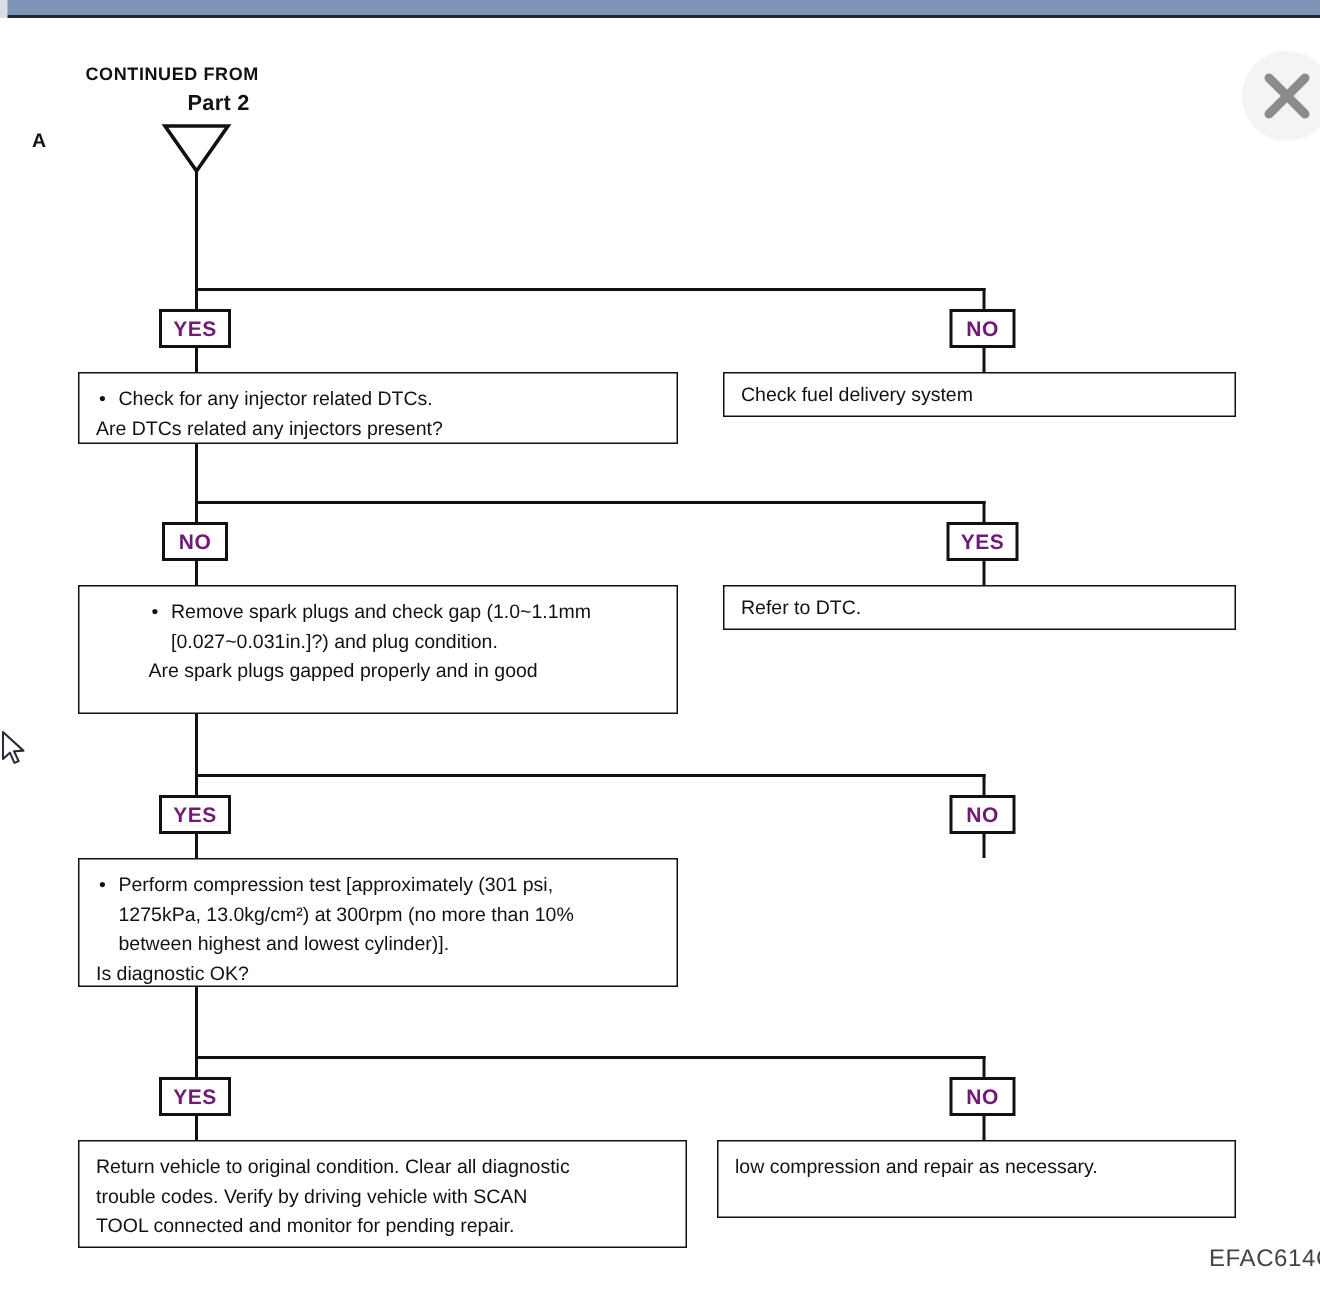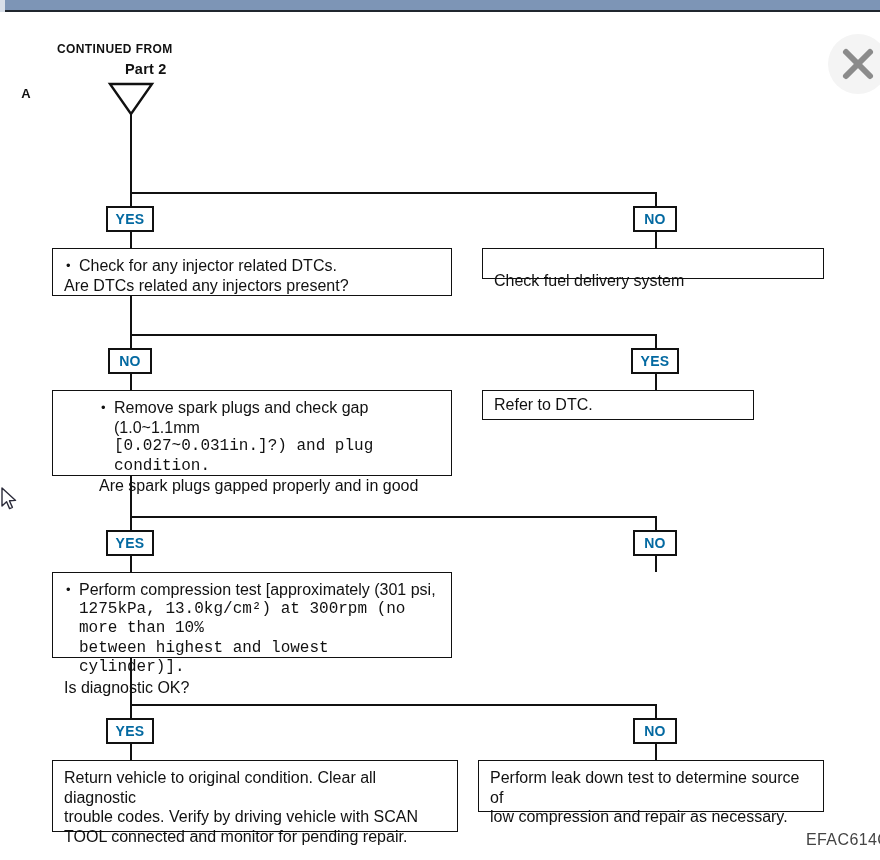--- a/index.html
+++ b/index.html
@@ -50,47 +50,47 @@
   
   .vline { background: #111; width: 2px; }
   .hline { background: #111; height: 2px; }
 
   
   .yn {
     border: 2px solid #111;
     background: #fff;
     font-weight: bold;
     font-size: 14px;
-    color: #0369a1;
+    color: #701a75;
     display: flex; align-items: center; justify-content: center;
     letter-spacing: 0.3px;
     height: 26px;
   }
 
   
   .cbox {
     border: 1.6px solid #111;
     background: #fff;
     color: #111;
-    font-size: 16px;
+    font-size: 13px;
     line-height: 19.5px;
     padding: 7px 11px 7px 11px;
   }
   .cbox .bullet-line {
     position: relative;
     padding-left: 15px;
   }
   .cbox .bullet-line::before {
     content: "\2022";
     position: absolute;
     left: 2px; top: 0;
     font-size: 13px;
   }
   .cbox .plain { padding-left: 0; }
-  .cbox .ind { padding-left: 15px; font-family: Liberation Mono, monospace; }
+  .cbox .ind { padding-left: 15px; }
 
   
   #hdr-line1 {
     position: absolute; left: 57px; top: 30px;
     font-size: 12px; font-weight: bold; letter-spacing: 0.4px;
     color: #111;
   }
   #hdr-line2 {
     position: absolute; left: 108px; top: 49px;
     font-size: 14.5px; font-weight: bold; letter-spacing: 0.2px;
@@ -152,42 +152,42 @@
     <div class="abs yn" style="left:633px; top:194px; width:44px;">NO</div>
 
     <div class="abs vline" style="left:130px; top:220px; height:16px;"></div>
     <div class="abs vline" style="left:655px; top:220px; height:16px;"></div>
 
     <div class="abs cbox" style="left:52px; top:236px; width:400px; height:48px;">
       <div class="bullet-line">Check for any injector related DTCs.</div>
       <div class="plain">Are DTCs related any injectors present?</div>
     </div>
 
-    <div class="abs cbox" style="left:482px; top:236px; width:342px; height:30px; padding-top:22px;">
+    <div class="abs cbox" style="left:482px; top:236px; width:342px; height:30px; padding-top:4px;">
       <div class="plain">Check fuel delivery system</div>
     </div>
 
     <div class="abs vline" style="left:130px; top:284px; height:38px;"></div>
     <div class="abs hline" style="left:130px; top:322px; width:527px;"></div>
     <div class="abs vline" style="left:655px; top:322px; height:14px;"></div>
     <div class="abs vline" style="left:130px; top:322px; height:14px;"></div>
 
     <div class="abs yn" style="left:108px; top:336px; width:44px;">NO</div>
     <div class="abs yn" style="left:631px; top:336px; width:48px;">YES</div>
 
     <div class="abs vline" style="left:130px; top:362px; height:16px;"></div>
     <div class="abs vline" style="left:655px; top:362px; height:16px;"></div>
 
     <div class="abs cbox" style="left:52px; top:378px; width:400px; height:86px;padding-left:46px;">
       <div class="bullet-line">Remove spark plugs and check gap (1.0~1.1mm</div>
       <div class="ind">[0.027~0.031in.]?) and plug condition.</div>
       <div class="plain">Are spark plugs gapped properly and in good</div>
     </div>
 
-    <div class="abs cbox" style="left:482px; top:378px; width:272px; height:30px; padding-top:4px;">
+    <div class="abs cbox" style="left:482px; top:378px; width:342px; height:30px; padding-top:4px;">
       <div class="plain">Refer to DTC.</div>
     </div>
 
     <div class="abs vline" style="left:130px; top:464px; height:40px;"></div>
     <div class="abs hline" style="left:130px; top:504px; width:527px;"></div>
     <div class="abs vline" style="left:130px; top:504px; height:14px;"></div>
     <div class="abs vline" style="left:655px; top:504px; height:14px;"></div>
 
     <div class="abs yn" style="left:106px; top:518px; width:48px;">YES</div>
     <div class="abs yn" style="left:633px; top:518px; width:44px;">NO</div>
@@ -214,21 +214,20 @@
     <div class="abs vline" style="left:130px; top:732px; height:16px;"></div>
     <div class="abs vline" style="left:655px; top:732px; height:16px;"></div>
 
     <div class="abs cbox" style="left:52px; top:748px; width:406px; height:72px;">
       <div class="plain">Return vehicle to original condition. Clear all diagnostic</div>
       <div class="plain">trouble codes. Verify by driving vehicle with SCAN</div>
       <div class="plain">TOOL connected and monitor for pending repair.</div>
     </div>
 
     <div class="abs cbox" style="left:478px; top:748px; width:346px; height:52px;">
-      <div class="plain">Perform leak down test to determine source of</div>
       <div class="plain">low compression and repair as necessary.</div>
     </div>
 
     <div id="footer-code">EFAC614C</div>
 
   </div>
 
   <div id="cursor">
     <svg width="20" height="26" viewBox="0 0 20 26">
       <path d="M2,1 L2,19 L6.6,14.8 L9.6,21.6 L12.4,20.4 L9.4,13.8 L15.6,13.4 Z" fill="#ffffff" stroke="#2b2b3a" stroke-width="1.4" stroke-linejoin="round"></path>

